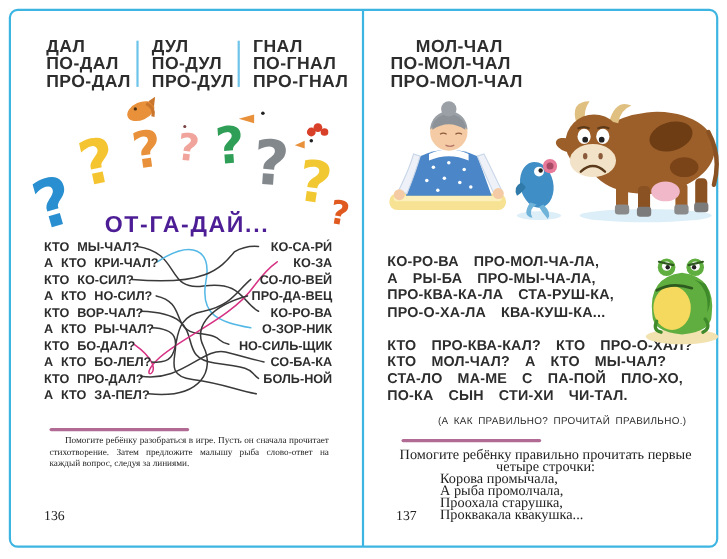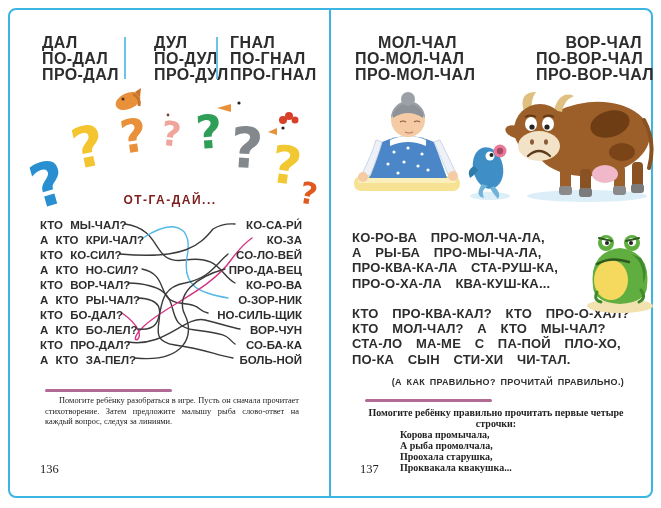--- a/index.html
+++ b/index.html
@@ -6,59 +6,59 @@
   body { background:#ffffff; font-family:"Liberation Sans", sans-serif; }
   .sheet { position:relative; width:661px; height:508px; background:#ffffff; overflow:hidden; }
   .page-border { position:absolute; left:8px; top:8px; width:645px; height:490px;
                  border:2px solid #3db5e2; border-radius:8px; }
   .page-divider { position:absolute; left:329px; top:9px; width:2px; height:488px; background:#3db5e2; }
 
   .wordcol { position:absolute; top:35px; font-weight:bold; font-size:16px; line-height:16px;
              color:#2d2d2d; letter-spacing:0.4px; white-space:pre; }
   .col-sep { position:absolute; top:37px; width:2px; height:42px; background:#6ec3e8; }
 
-  .title { position:absolute; font-weight:bold; font-size:12px; color:#7f1d1d; letter-spacing:1.5px; }
+  .title { position:absolute; font-weight:bold; font-size:21px; color:#4c1d95; letter-spacing:1.5px; }
 
   .qa-questions { position:absolute; left:40px; top:218px; font-weight:bold; font-size:11.5px;
                   line-height:15px; color:#2d2d2d; word-spacing:4px; z-index:3; }
   .qa-answers { position:absolute; left:200px; top:218px; width:102px; text-align:right;
                 font-weight:bold; font-size:11.5px; line-height:15px; color:#2d2d2d; z-index:3; }
   .tangle { position:absolute; left:35px; top:215px; z-index:2; }
 
   .footnote-rule { position:absolute; height:3px; background:#b06a93; border-radius:2px; }
   .footnote { position:absolute; font-family:"Liberation Serif", serif; font-size:8.4px;
               line-height:10.6px; color:#222; text-align:justify; }
   .footnote p { text-indent:14px; }
   .footnote .ital { font-style:italic; }
   .pagenum { position:absolute; font-family:"Liberation Serif", serif; font-size:12.5px;
              color:#222; width:260px; }
 
   .poem { position:absolute; font-weight:bold; font-size:13px; line-height:15.2px;
           color:#2d2d2d; word-spacing:3px; letter-spacing:0.2px; white-space:pre; }
-  .caption { position:absolute; font-weight:bold; font-size:9px; color:#2d2d2d;
+  .caption { position:absolute; font-weight:normal; font-size:9px; color:#2d2d2d;
              letter-spacing:0.3px; word-spacing:2px; }
 
   .fn-right { position:absolute; left:352px; top:407px; width:288px; font-family:"Liberation Serif", serif;
-              font-size:10px; line-height:11px; color:#222;font-weight:bold; }
+              font-size:13px; line-height:11px; color:#222; }
   .fn-right .intro { text-align:center; }
   .fn-right .vline { margin-left:48px; }
 
   svg text.qm { font-family:"DejaVu Sans", sans-serif; font-weight:bold; }
 </style>
 </head>
 <body>
 
 <div class="sheet">
   <div class="page-border"></div>
   <div class="page-divider"></div>
 
   <div class="wordcol" style="left:42px;">ДАЛ
 ПО-ДАЛ
 ПРО-ДАЛ</div>
-  <div class="wordcol" style="left:154px;">ДУЛ
+  <div class="wordcol" style="left:138px;">ДУЛ
 ПО-ДУЛ
 ПРО-ДУЛ</div>
   <div class="wordcol" style="left:230px;">ГНАЛ
 ПО-ГНАЛ
 ПРО-ГНАЛ</div>
   <div class="col-sep" style="left:124px;"></div>
   <div class="col-sep" style="left:216px;"></div>
 
   <svg width="310" height="122" viewBox="0 0 310 122" style="position:absolute;left:15px;top:88px;">
     <g>
@@ -129,37 +129,33 @@
     <div>А КТО ЗА-ПЕЛ?</div>
   </div>
   <div class="qa-answers">
     <div>КО-СА-РИ́</div>
     <div>КО-ЗА</div>
     <div>СО-ЛО-ВЕЙ</div>
     <div>ПРО-ДА-ВЕЦ</div>
     <div>КО-РО-ВА</div>
     <div>О-ЗОР-НИК</div>
     <div>НО-СИЛЬ-ЩИК</div>
-    <div>ВОР-ЧУН</div>
     <div>СО-БА-КА</div>
     <div>БОЛЬ-НОЙ</div>
   </div>
 
   <div class="footnote-rule" style="left:45px; top:389px; width:127px;"></div>
   <div class="footnote" style="left:45px; top:396px; width:254px;">
     <p>Помогите ребёнку разобраться в игре. Пусть он сначала прочитает стихотворение. Затем предложите малышу рыба слово-ответ на каждый вопрос, следуя за линиями.</p>
   </div>
   <div class="pagenum" style="left:40px; top:462px;">136</div>
 
   <div class="wordcol" style="left:355px; width:102px; text-align:right;">МОЛ-ЧАЛ
 ПО-МОЛ-ЧАЛ
 ПРО-МОЛ-ЧАЛ</div>
-  <div class="wordcol" style="left:536px; width:106px; text-align:right;">ВОР-ЧАЛ
-ПО-ВОР-ЧАЛ
-ПРО-ВОР-ЧАЛ</div>
 
   <svg width="112" height="112" viewBox="0 0 112 112" style="position:absolute;left:352px;top:90px;">
     <rect x="2" y="86" width="106" height="15" rx="7" fill="#f6e292"></rect>
     <rect x="6" y="88" width="98" height="5" rx="2.5" fill="#fbf0bb"></rect>
     <path d="M30,52 Q56,40 82,52 L95,88 L17,88 Z" fill="#4a86c8"></path>
     <g fill="#ffffff">
       <circle cx="42" cy="62" r="1.6"></circle>
         <circle cx="56" cy="58" r="1.6"></circle>
         <circle cx="70" cy="64" r="1.6"></circle>
       <circle cx="36" cy="74" r="1.6"></circle>

